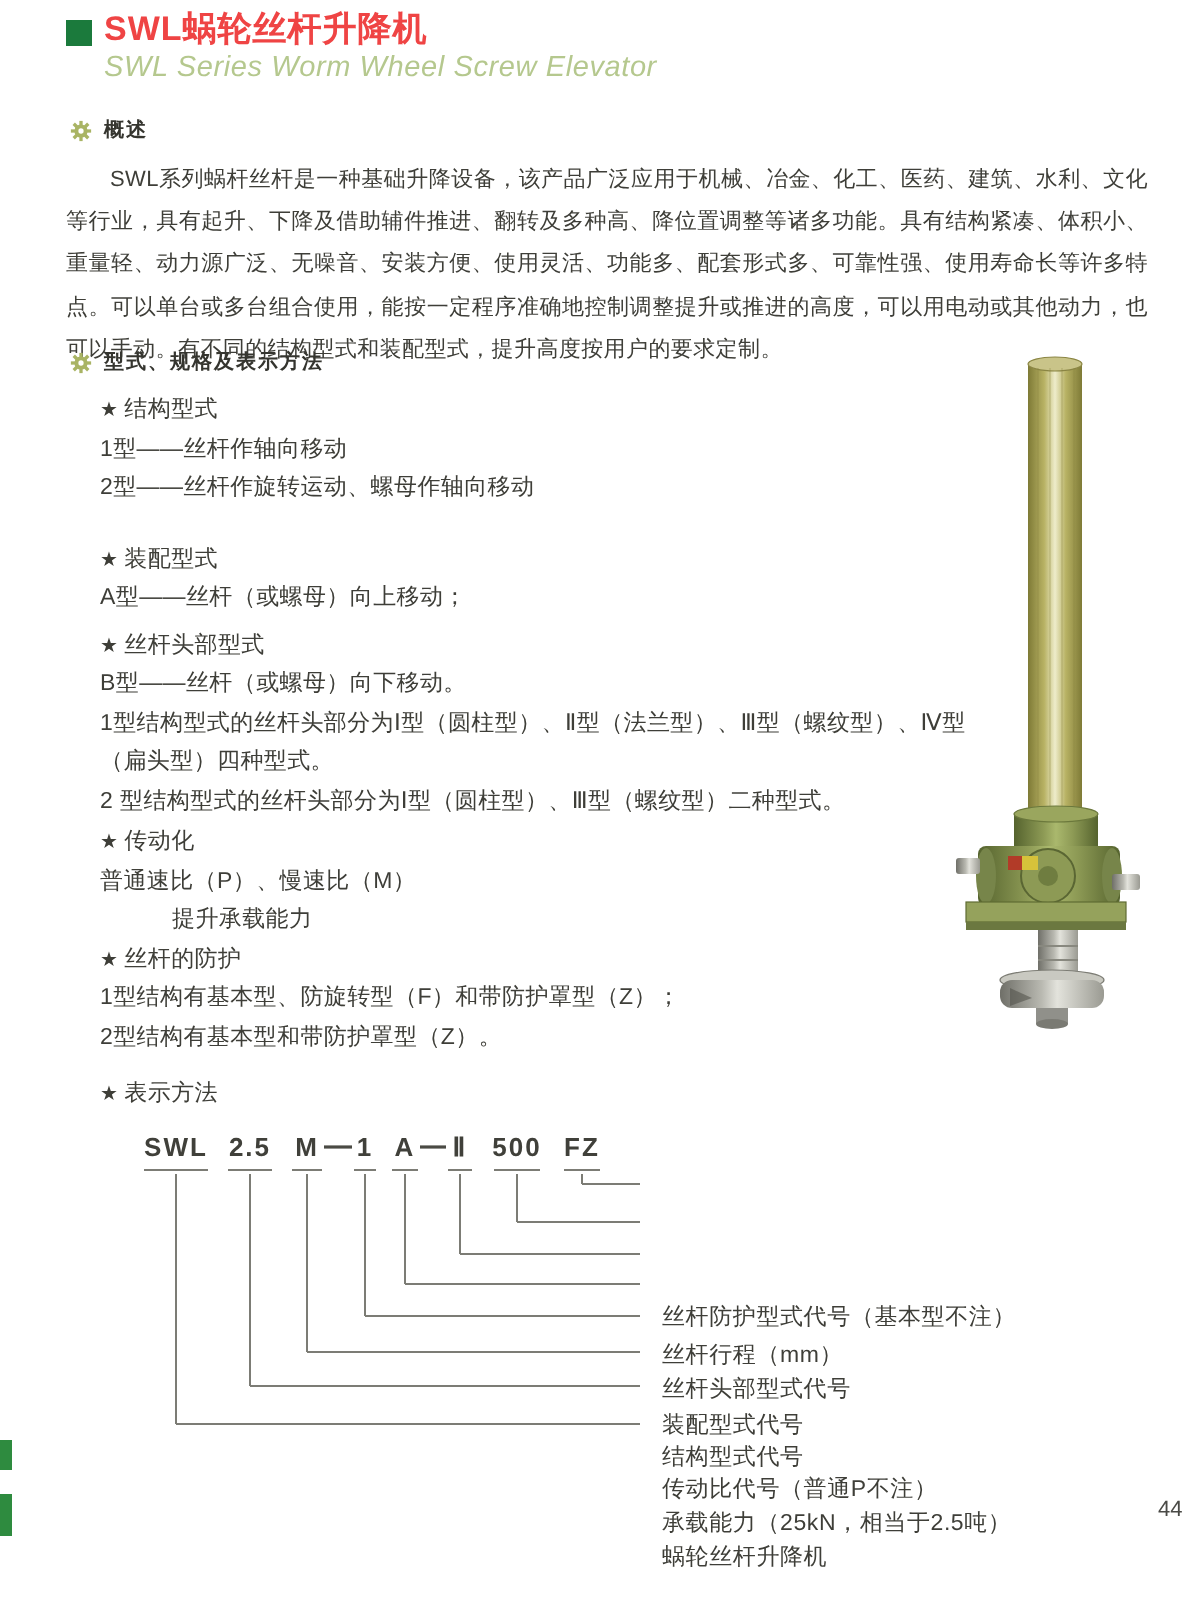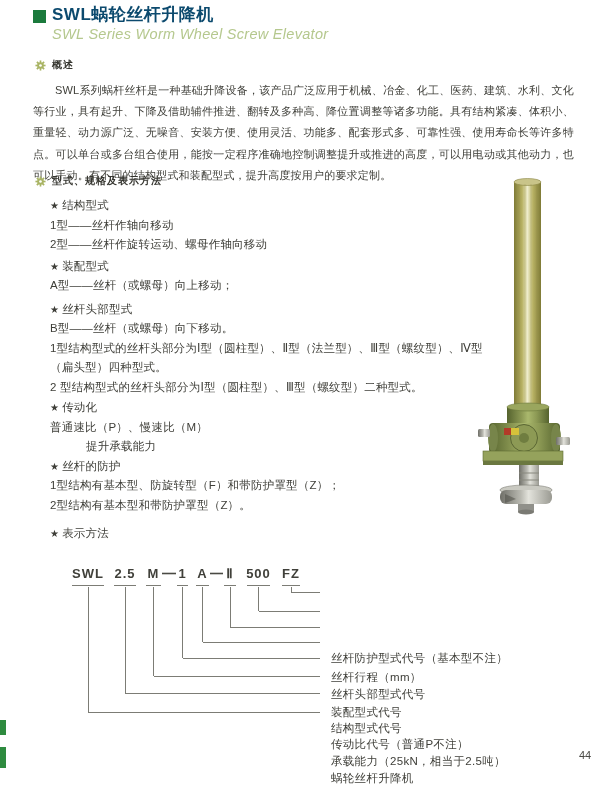--- a/index.html
+++ b/index.html
@@ -7,21 +7,21 @@
     width:600px;height:801px;position:relative;background:#ffffff;overflow:hidden;
     font-family:"Liberation Sans","DejaVu Sans",sans-serif;
     -webkit-font-smoothing:antialiased;
   }
   :root{
     --accent-green:#1b7a3c; --subtitle-green:#b5c88e; --icon-olive:#a9b464;
     --ink:#3e3e38; --line-gray:#7c7c75;
   }
   
   .hdr-sq{position:absolute;left:33px;top:10px;width:13px;height:13px;background:var(--accent-green);}
-  .hdr-title{position:absolute;left:52px;top:3px;font-size:17px;font-weight:bold;color:#0c4a6e;letter-spacing:.5px;white-space:nowrap;}
+  .hdr-title{position:absolute;left:52px;top:3px;font-size:17px;font-weight:bold;color:#ef4444;letter-spacing:.5px;white-space:nowrap;}
   .hdr-sub{position:absolute;left:52px;top:26px;font-size:14.5px;color:var(--subtitle-green);letter-spacing:.3px;white-space:nowrap;font-style:italic;}
   
   .sec-head{position:absolute;left:35px;display:flex;align-items:center;gap:6px;}
   .sec-head .gear{width:11px;height:11px;flex:0 0 auto;}
   .sec-head .txt{font-size:10px;font-weight:bold;color:#35352f;letter-spacing:1px;white-space:nowrap;}
   
   .overview-body{
     position:absolute;left:33px;top:80px;width:541px;
     font-size:11px;line-height:21.2px;color:var(--ink);
     text-align:justify;text-indent:22px;letter-spacing:.2px;
@@ -78,21 +78,21 @@
     </g>
     <circle r="3" fill="var(--icon-olive)"></circle>
       <circle r="1.2" fill="#ffffff"></circle>
   </svg>
   <span class="txt">型式、规格及表示方法</span>
 </div>
 <div id="spec-list">
     <div class="spec-item"><span class="bullet">★</span><span>结构型式</span></div>
     <div class="spec-item"><span>1型——丝杆作轴向移动</span></div>
     <div class="spec-item"><span>2型——丝杆作旋转运动、螺母作轴向移动</span></div>
-    <div class="spec-item" style="margin-top: 2px;"><span class="bullet">★</span><span>装配型式</span></div>
+    <div class="spec-item" style="margin-top: 16px;"><span class="bullet">★</span><span>装配型式</span></div>
     <div class="spec-item"><span>A型——丝杆（或螺母）向上移动；</span></div>
     <div class="spec-item" style="margin-top: 4px;"><span class="bullet">★</span><span>丝杆头部型式</span></div>
     <div class="spec-item"><span>B型——丝杆（或螺母）向下移动。</span></div>
     <div class="spec-item"><span>1型结构型式的丝杆头部分为Ⅰ型（圆柱型）、Ⅱ型（法兰型）、Ⅲ型（螺纹型）、Ⅳ型（扁头型）四种型式。</span></div>
     <div class="spec-item"><span>2 型结构型式的丝杆头部分为Ⅰ型（圆柱型）、Ⅲ型（螺纹型）二种型式。</span></div>
     <div class="spec-item" style="margin-top: 1px;"><span class="bullet">★</span><span>传动化</span></div>
     <div class="spec-item"><span>普通速比（P）、慢速比（M）</span></div>
     <div class="spec-item indent"><span>提升承载能力</span></div>
     <div class="spec-item"><span class="bullet">★</span><span>丝杆的防护</span></div>
     <div class="spec-item"><span>1型结构有基本型、防旋转型（F）和带防护罩型（Z）；</span></div>

